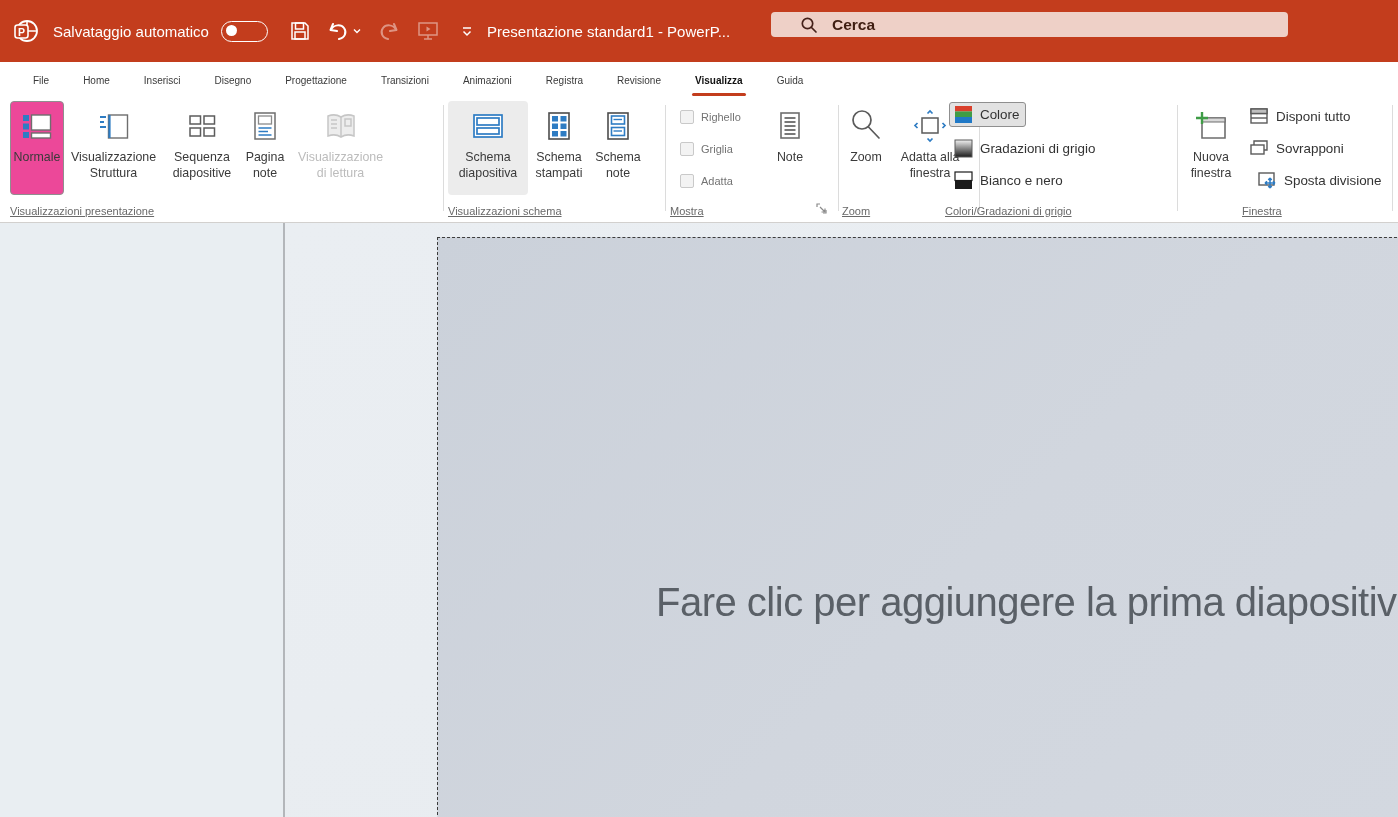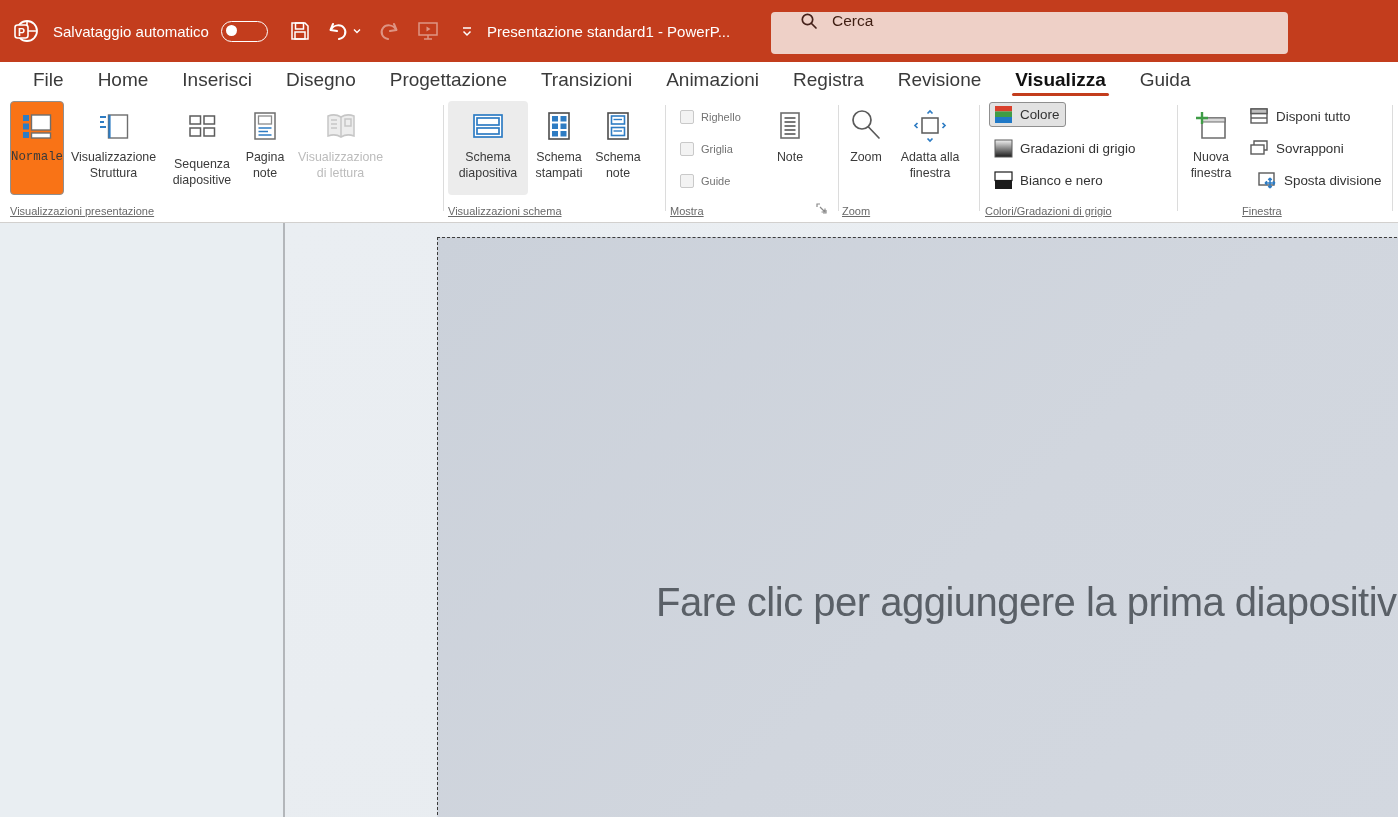--- a/index.html
+++ b/index.html
@@ -15,50 +15,50 @@
   .toggle { margin-left:12px; width:47px; height:21px; border:1.6px solid #fff;
     border-radius:11px; position:relative; cursor:pointer; }
   .toggle-knob { position:absolute; left:4px; top:3.2px; width:11.5px; height:11.5px;
     border-radius:50%; background:#fff; }
   .qat { display:flex; align-items:center; margin-left:20px; gap:15px; }
   .qat-btn { width:24px; height:24px; display:flex; align-items:center; justify-content:center; }
   .qat-btn.disabled { opacity:0.45; }
   .undo-wrap { display:flex; align-items:center; gap:2px; }
   .doc-title { position:absolute; left:487px; top:0; height:62px; display:flex;
     align-items:center; color:#fff; font-size:15px; white-space:nowrap; }
-  .search-box { position:absolute; left:771px; top:12px; width:517px; height:42px;
-    background:#eed0c7; border-radius:4px; display:flex; cursor:text; }
+  .search-box { position:absolute; left:771px; top:12px; width:517px; height:25px;
+    background:#eed0c7; border-radius:4px; display:flex; align-items:center; cursor:text;font-weight:bold; }
   .search-box .mag { margin-left:29px; }
   .search-text { margin-left:14px; color:#3f1e12; font-size:15.5px; }
 
   
   .tabrow { position:absolute; left:0; top:62px; width:1398px; height:36px;
     background:#ffffff; display:flex; align-items:stretch; padding-left:16px; }
   .tab { position:relative; display:flex; align-items:center; padding:0 17px;
-    font-size:19px; color:#3a3a3a; cursor:pointer; white-space:nowrap; }
+    font-size:10px; color:#3a3a3a; cursor:pointer; white-space:nowrap; }
   .tab.active { font-weight:bold; color:#111; }
   .tab-underline { position:absolute; left:14px; right:14px; bottom:2px; height:3.5px;
     background:#c33d1d; border-radius:2px; }
 
   
   .ribbon { position:absolute; left:0; top:98px; width:1398px; height:125px;
     background:#ffffff; border-bottom:1px solid #d2d0ce; }
   .rgroup { position:absolute; top:0; height:122px; }
   .rsep { position:absolute; top:7px; height:106px; width:1px; background:#dcdcdc; }
   .group-label { position:absolute; bottom:3px; left:0; right:0; text-align:left;
     font-size:11px; color:#696969; white-space:nowrap;text-decoration:underline; }
 
   .bigbtns { display:flex; align-items:flex-start; }
   .bigbtn { display:flex; flex-direction:column; align-items:center; margin-top:3px;
     padding-top:7px; min-height:94px; border:1px solid transparent; border-radius:4px;
     cursor:pointer; }
   .bigbtn .icon { height:34px; display:flex; align-items:center; justify-content:center; }
   .bigbtn .blabel { margin-top:7px; font-size:12.4px; color:#3a3a3a; text-align:center;
     line-height:15.5px; white-space:nowrap; }
-  .bigbtn.selected { background:#f97316; border-color:#8f8f8f;font-family:Liberation Mono, monospace; }
+  .bigbtn.selected { background:#ec4899; border-color:#8f8f8f; }
   .bigbtn.hovered  { background:#ececec; }
   .bigbtn.disabled { cursor:default; }
   .bigbtn.disabled .blabel { color:#bcbcbc; }
 
   .checkrow { position:absolute; left:10px; display:flex; align-items:center; gap:7px;
     cursor:default; }
   .checkbox { width:14px; height:14px; border:1px solid #c9c9c9; background:#f3f3f3;
     border-radius:2px; }
   .checklabel { font-size:11px; color:#737373; white-space:nowrap; }
   .dialog-launcher { position:absolute; right:5px; bottom:5px; width:14px; height:14px;
@@ -187,21 +187,21 @@
       <div class="bigbtn" style="width:99px;">
         <span class="icon">
           <svg width="32" height="32" viewBox="0 0 32 32">
             <path d="M2 7 H8 M2 12 H6 M2 17 H8" stroke="#2e7cc3" stroke-width="2"></path>
             <rect x="10.5" y="5" width="19" height="23" fill="#fff" stroke="#6e6e6e" stroke-width="1.4"></rect>
             <path d="M11.5 5 V28" stroke="#2e7cc3" stroke-width="2.2"></path>
           </svg>
         </span>
         <span class="blabel"><span>Visualizzazione</span><br><span>Struttura</span></span>
       </div>
-      <div class="bigbtn" style="width:78px;gap:7px;">
+      <div class="bigbtn" style="width:78px;">
         <span class="icon">
           <svg width="32" height="32" viewBox="0 0 32 32" fill="none" stroke="#5c5c5c" stroke-width="1.5">
             <rect x="4" y="6" width="10.5" height="8"></rect>
             <rect x="18" y="6" width="10.5" height="8"></rect>
             <rect x="4" y="18" width="10.5" height="8"></rect>
             <rect x="18" y="18" width="10.5" height="8"></rect>
           </svg>
         </span>
         <span class="blabel"><span>Sequenza</span><br><span>diapositive</span></span>
       </div>
@@ -278,21 +278,21 @@
     <div class="checkrow" style="top:12px;">
       <div class="checkbox"></div>
       <span class="checklabel">Righello</span>
     </div>
     <div class="checkrow" style="top:44px;">
       <div class="checkbox"></div>
       <span class="checklabel">Griglia</span>
     </div>
     <div class="checkrow" style="top:76px;">
       <div class="checkbox"></div>
-      <span class="checklabel">Guide</span>
+      <span class="checklabel">Adatta</span>
     </div>
     <div class="bigbtn" style="position:absolute; left:96px; top:0; width:48px;">
       <span class="icon">
         <svg width="30" height="32" viewBox="0 0 30 32">
           <rect x="6" y="3" width="18" height="25" fill="#fff" stroke="#6e6e6e" stroke-width="1.6"></rect>
           <path d="M9.5 8 H20.5 M9.5 12 H20.5 M9.5 16 H20.5 M9.5 20 H20.5 M9.5 24 H20.5" stroke="#4d4d4d" stroke-width="1.5"></path>
         </svg>
       </span>
       <span class="blabel">Note</span>
     </div>
@@ -327,21 +327,21 @@
             <path d="M29.5 14 L32 16.5 L29.5 19" fill="none" stroke="#2e7cc3" stroke-width="1.7"></path>
           </svg>
         </span>
         <span class="blabel"><span>Adatta alla</span><br><span>finestra</span></span>
       </div>
     </div>
     <div class="group-label">Zoom</div>
   </div>
   <div class="rsep" style="left:979px;"></div>
 
-  <div class="rgroup" style="left:985px; width:190px;">
+  <div class="rgroup" style="left:945px; width:190px;">
     <div class="smallbtn selected" style="left:4px; top:4px;">
       <span style="display:inline-flex;">
         <svg width="19" height="19" viewBox="0 0 19 19">
           <rect x="1" y="1" width="17" height="5.4" fill="#d9402c"></rect>
           <rect x="1" y="6.4" width="17" height="5.6" fill="#3f9c46"></rect>
           <rect x="1" y="12" width="17" height="6" fill="#2079c7"></rect>
         </svg>
       </span>
       <span class="slabel">Colore</span>
     </div>

